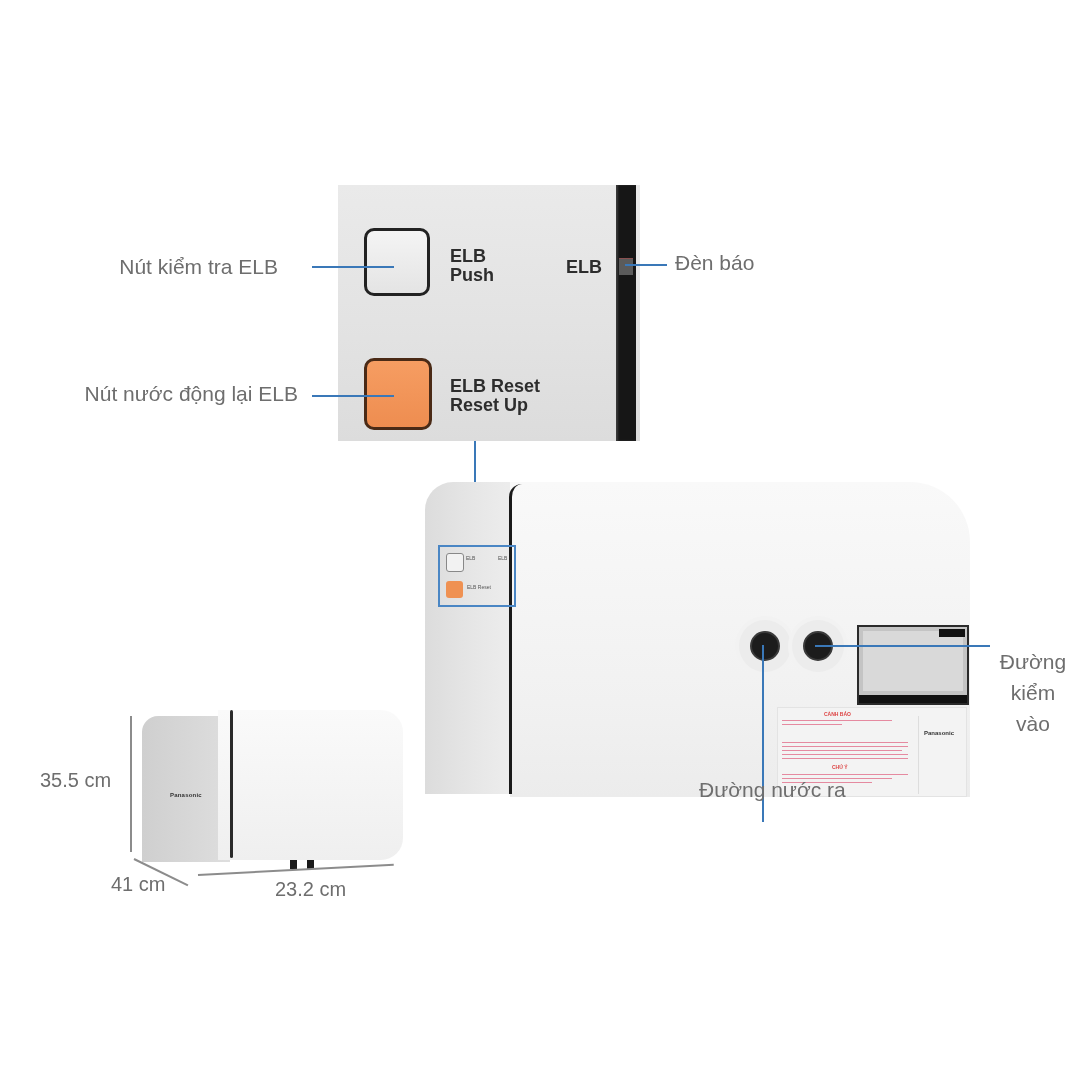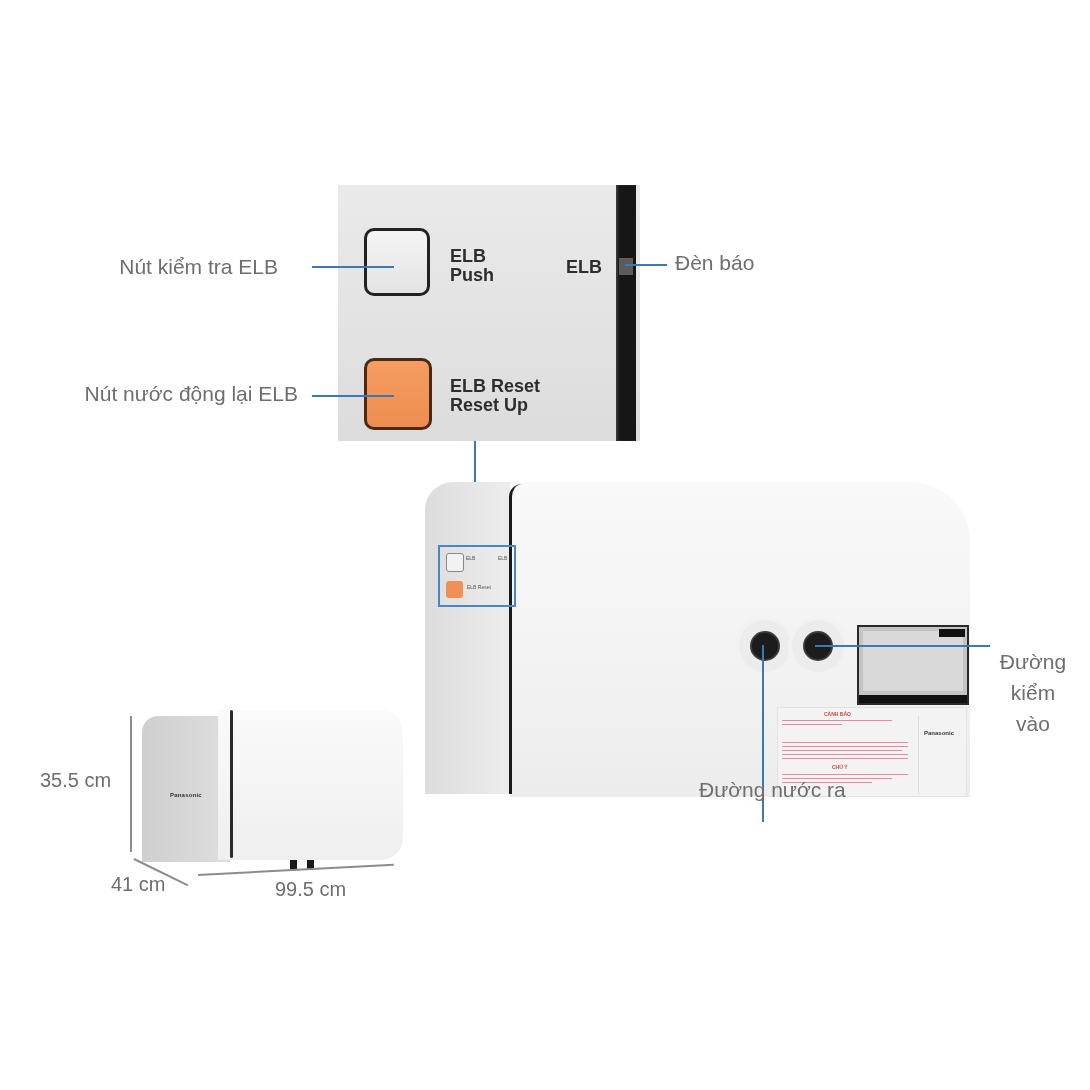--- a/index.html
+++ b/index.html
@@ -146,13 +146,13 @@
   <div class="s-pipe" style="left:167px;"></div>
 </div>
 
 <div class="dim-line" style="left:130px;top:716px;width:2px;height:136px;"></div>
 <div class="dim-label" style="left:40px;top:769px;">35.5 cm</div>
 
 <div class="dim-line" style="left:134px;top:858px;width:60px;transform:rotate(26deg);"></div>
 <div class="dim-label" style="left:111px;top:873px;">41 cm</div>
 
 <div class="dim-line" style="left:198px;top:874px;width:196px;transform:rotate(-3deg);"></div>
-<div class="dim-label" style="left:275px;top:878px;">99.5 cm</div>
+<div class="dim-label" style="left:275px;top:878px;">23.2 cm</div>
 
 </body></html>

